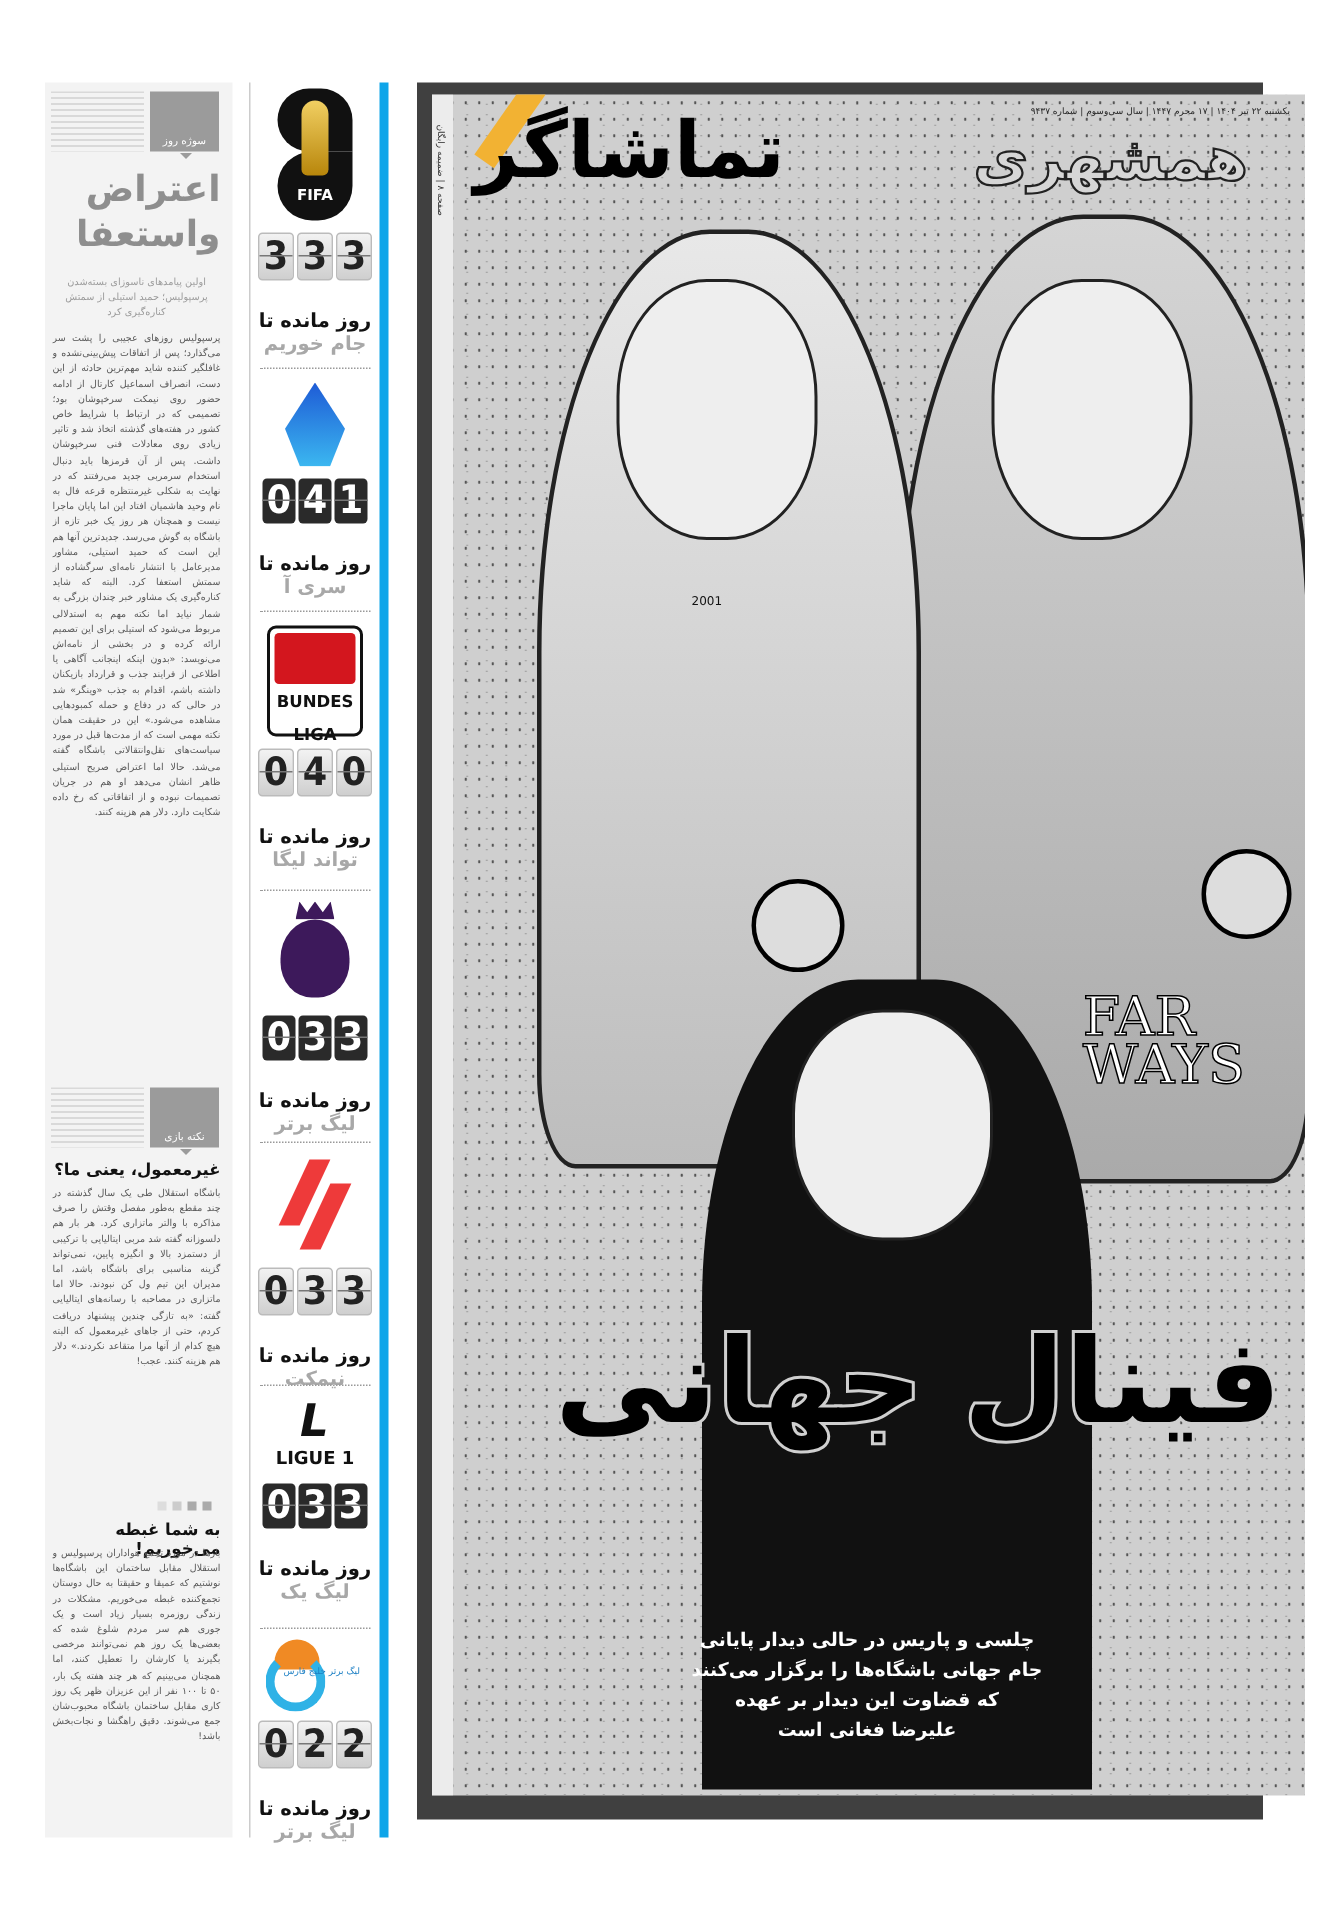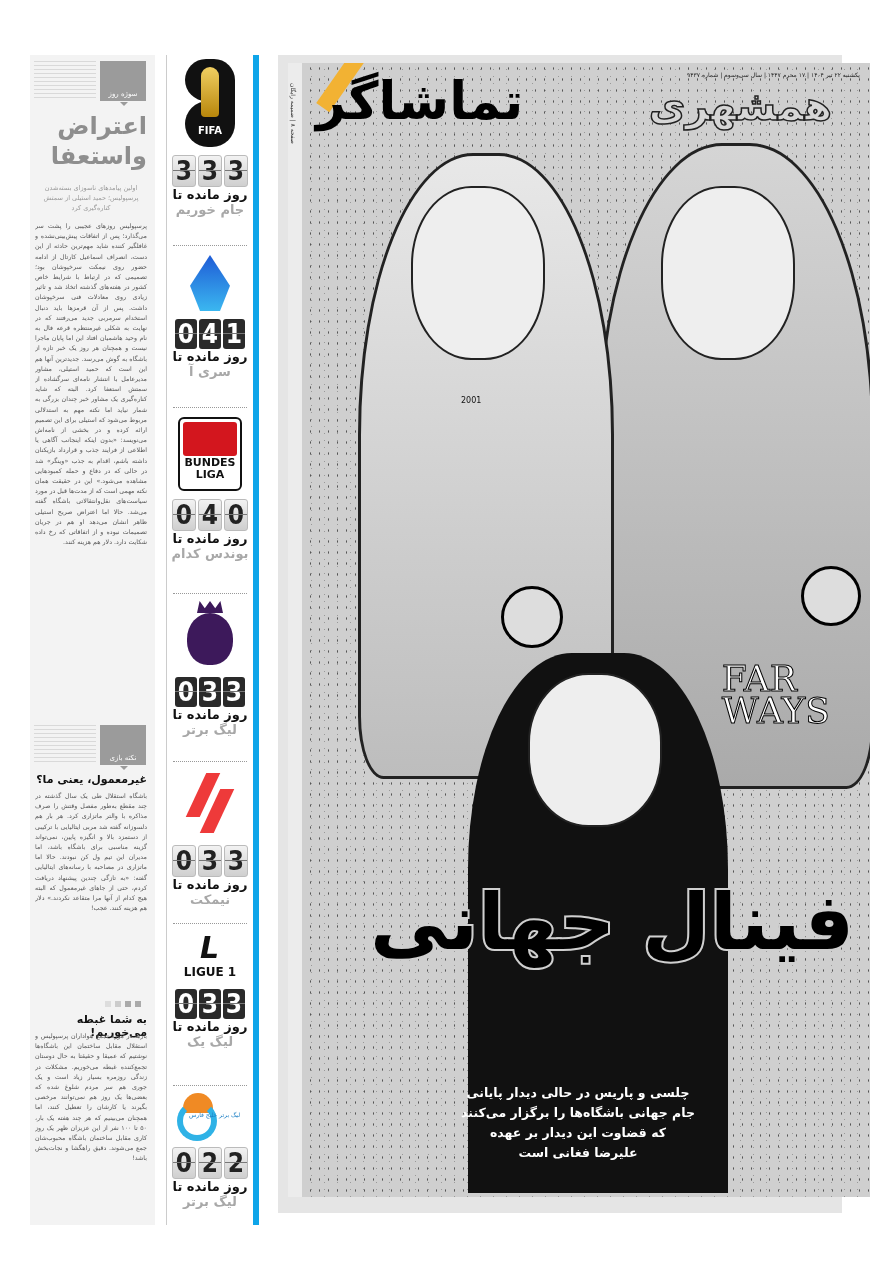--- a/index.html
+++ b/index.html
@@ -19,25 +19,25 @@
   .dots4 span:nth-child(4){background:#ddd}
   
   .cdcol{position:absolute;left:166px;top:55px;width:86px;height:1170px;border-left:1px solid #ccc;border-right:6px solid #0ea5e9;}
   .cd-item{position:absolute;left:0;width:86px;text-align:center;}
   .logo{position:relative;margin:0 auto;}
   .digits{display:flex;justify-content:center;gap:2px;direction:ltr;}
   .digit{width:22px;height:30px;border-radius:3px;font-family:"DejaVu Sans Condensed","DejaVu Sans",sans-serif;font-weight:bold;font-size:26px;line-height:30px;text-align:center;position:relative;}
   .digit.dark{background:#2a2a2a;color:#fff;}
   .digit.light{background:linear-gradient(#f2f2f2,#cfcfcf);color:#222;border:1px solid #bbb;}
   .digit:after{content:"";position:absolute;left:0;right:0;top:14px;height:1px;background:#777;}
-  .cd-label{font-weight:bold;font-size:13px;color:#111;margin-top:0;}
+  .cd-label{font-weight:bold;font-size:13px;color:#111;margin-top:20px;}
   .cd-league{font-weight:bold;font-size:13px;color:#a8a8a8;}
   .sep{position:absolute;left:6px;width:74px;border-top:1px dotted #999;}
   
-  .cover{position:absolute;left:278px;top:55px;width:564px;height:1158px;background:#e5e5e5;}
+  .cover{position:absolute;left:278px;top:55px;width:564px;height:1158px;background:#404040;}
   .cover-inner{position:absolute;left:10px;top:8px;width:582px;height:1134px;background:#cfcfcf;overflow:hidden;
     background-image:radial-gradient(#555 0.7px,transparent 1px),radial-gradient(#999 0.6px,transparent 1px);
     background-size:9px 11px,13px 7px;background-position:0 0,4px 3px;}
   .strip{position:absolute;left:0;top:0;width:14px;height:100%;background:#ececec;}
   .masthead-date{position:absolute;right:10px;top:8px;font-size:6px;color:#222;}
   .mast1{position:absolute;right:38px;top:20px;font-weight:bold;font-size:40px;color:#d6d6d6;-webkit-text-stroke:1.5px #222;letter-spacing:2px;}
   .mast2{position:absolute;left:28px;top:8px;font-weight:bold;font-size:52px;color:#000;}
   .pencil{position:absolute;left:44px;top:-10px;width:16px;height:60px;background:#f2b233;transform:rotate(35deg);}
   .figure{position:absolute;border-radius:45% 45% 10% 10%;}
   .fig-left{left:70px;top:90px;width:250px;height:620px;background:linear-gradient(#e8e8e8,#bdbdbd);border:3px solid #222;}
@@ -109,30 +109,30 @@
       <div class="digit dark">1</div>
     </div>
     <div class="cd-label">روز مانده تا</div>
     <div class="cd-league">سری آ</div>
   </div>
   <div class="sep" style="top:352px;"></div>
 
   <div class="cd-item" style="top:362px;">
     <div class="logo" style="width:64px;height:74px;border:2px solid #111;border-radius:6px;background:#fff;box-sizing:border-box;">
       <div style="position:absolute;left:3px;top:3px;width:54px;height:34px;background:#d3161e;border-radius:3px;"></div>
-      <div style="position:absolute;left:0;right:0;top:38px;font-weight:bold;font-size:11px;line-height:12px;color:#111;direction:ltr;white-space:pre;">BUNDES
+      <div style="position:absolute;left:0;right:0;top:38px;font-weight:bold;font-size:11px;line-height:22px;color:#111;direction:ltr;white-space:pre;">BUNDES
 LIGA</div>
     </div>
     <div class="digits" style="margin-top:8px;">
       <div class="digit light">0</div>
       <div class="digit light">4</div>
       <div class="digit light">0</div>
     </div>
     <div class="cd-label">روز مانده تا</div>
-    <div class="cd-league">بوندس کدام</div>
+    <div class="cd-league">تواند لیگا</div>
   </div>
   <div class="sep" style="top:538px;"></div>
 
   <div class="cd-item" style="top:546px;">
     <div class="logo" style="width:54px;height:66px;">
       <div style="position:absolute;left:14px;top:0;width:26px;height:12px;background:#3d195b;clip-path:polygon(0 100%,10% 0,30% 60%,50% 0,70% 60%,90% 0,100% 100%);"></div>
       <div style="position:absolute;left:4px;top:12px;width:46px;height:52px;background:#3d195b;border-radius:50% 50% 45% 45%;"></div>
     </div>
     <div class="digits" style="margin-top:10px;">
       <div class="digit dark">0</div>

